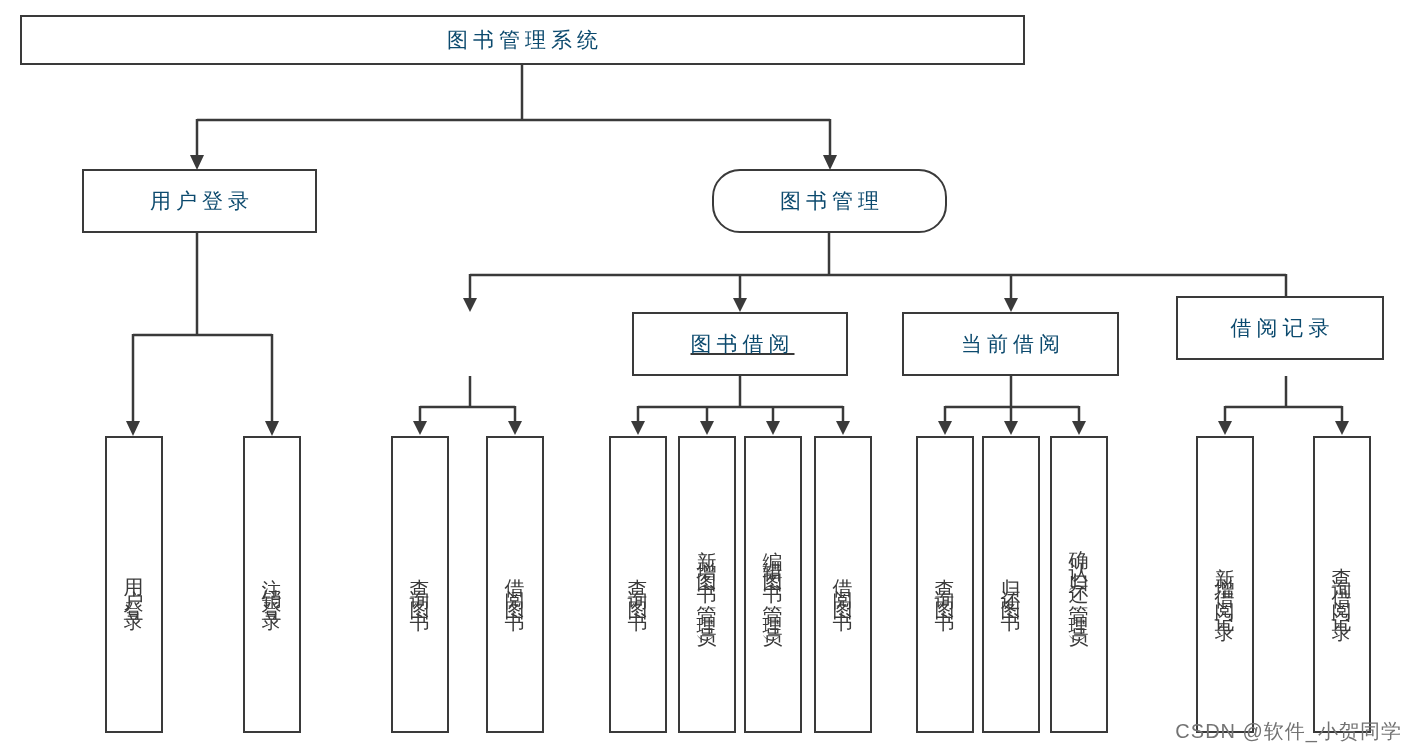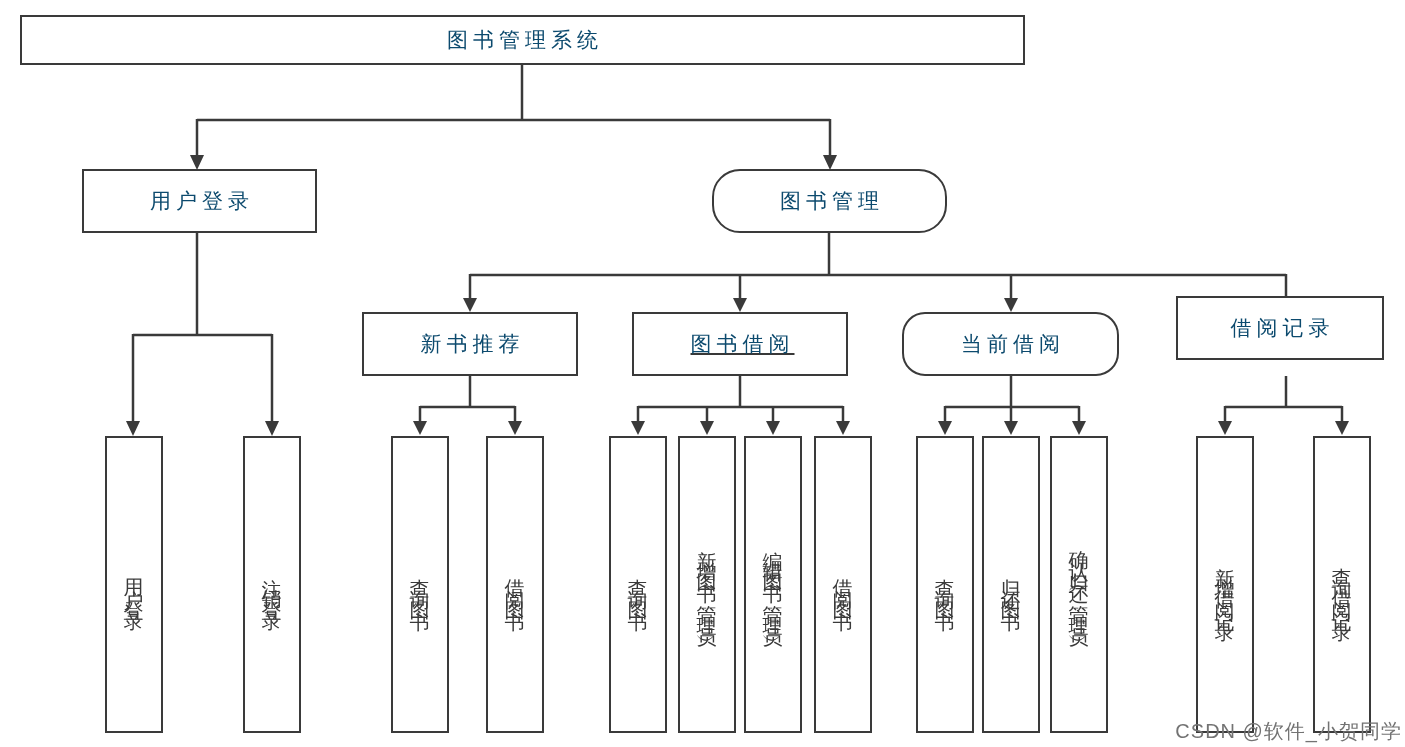--- a/index.html
+++ b/index.html
@@ -121,27 +121,24 @@
     <span class="hlabel">图书管理系统</span>
   </div>
 
   <div class="box" style="left:82px; top:169px; width:235px; height:64px;">
     <span class="hlabel">用户登录</span>
   </div>
   <div class="box" style="left:712px; top:169px; width:235px; height:64px;border-radius:28px;">
     <span class="hlabel">图书管理</span>
   </div>
 
-  <div class="box" style="left:362px; top:312px; width:216px; height:64px;">
-    <span class="hlabel">新书推荐</span>
-  </div>
   <div class="box" style="left:632px; top:312px; width:216px; height:64px;text-decoration:underline;">
     <span class="hlabel">图书借阅</span>
   </div>
-  <div class="box" style="left:902px; top:312px; width:217px; height:64px;border-radius:23px;">
+  <div class="box" style="left:902px; top:312px; width:217px; height:64px;">
     <span class="hlabel">当前借阅</span>
   </div>
   <div class="box" style="left:1176px; top:296px; width:208px; height:64px;text-align:center;">
     <span class="hlabel">借阅记录</span>
   </div>
 
   <div class="box vbox" style="left:105px;">
     <span class="vlabel">用户登录</span>
   </div>
   <div class="box vbox" style="left:243px;">

